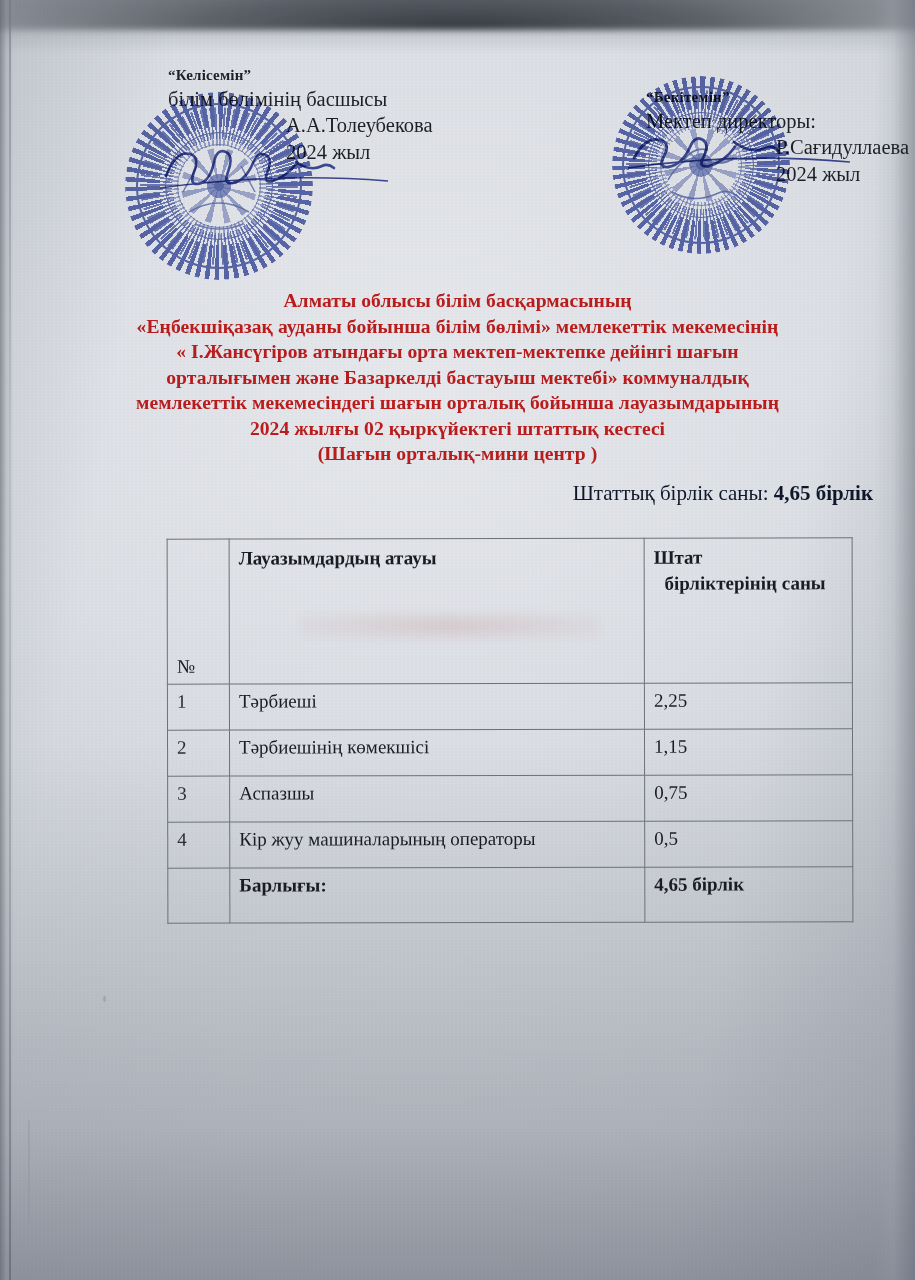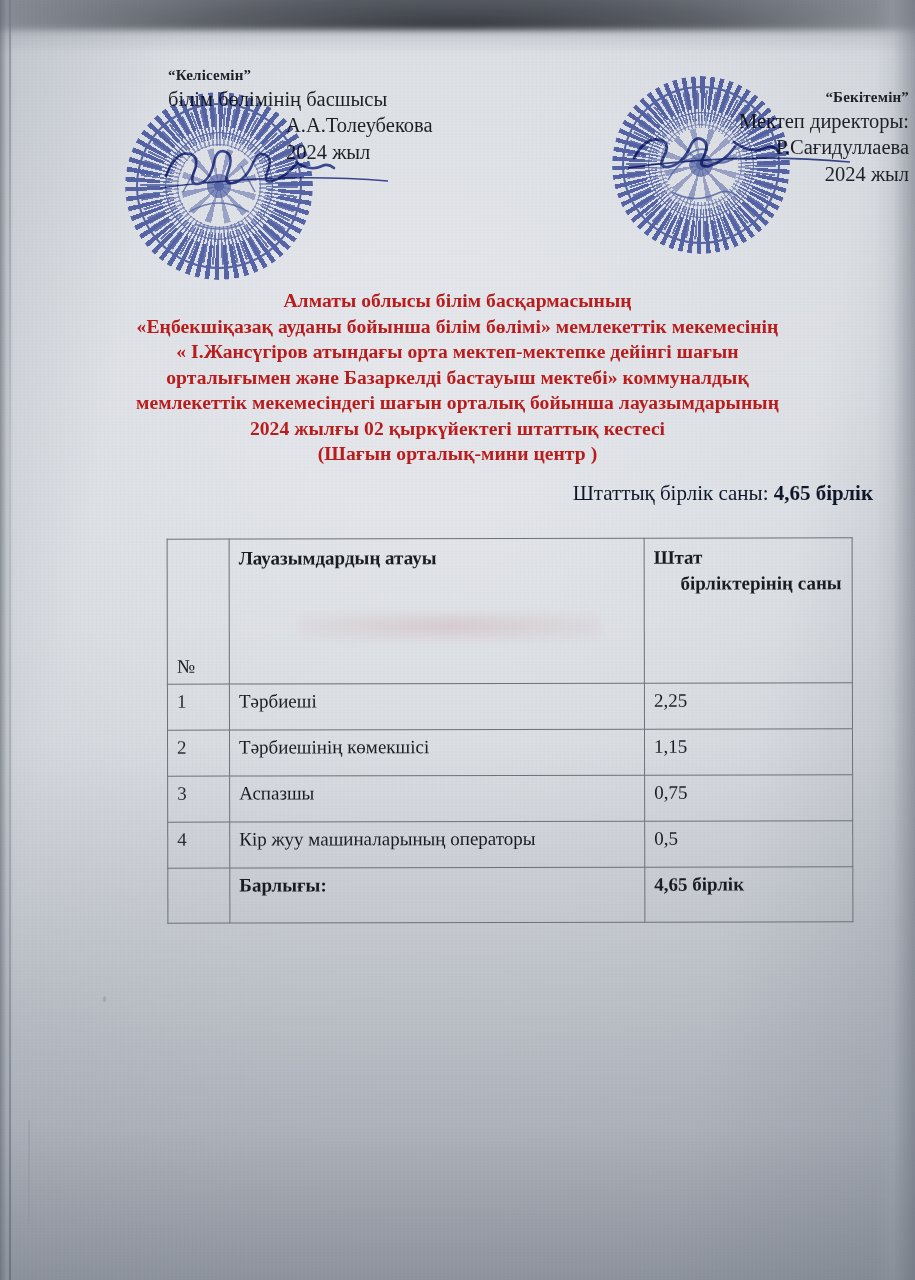--- a/index.html
+++ b/index.html
@@ -81,21 +81,21 @@
   .speck { position:absolute; background:#8e93a0; border-radius:50%; opacity:.55; }
 
   
   .content { position: absolute; inset: 0; }
 
   .hdr-block { position: absolute; font-size: 20.5px; color: #1d2026; line-height: 1.30; }
   .hdr-block .quoted { font-weight: 700; font-size: 15px; letter-spacing: .2px; }
 
   #hdr-left { left: 168px; top: 66px; }
   #hdr-right { left: 646px; top: 88px; }
-  #hdr-right .ln { white-space: nowrap; text-align: right; }
+  #hdr-right .ln { white-space: nowrap; }
   .ind2 { padding-left: 118px; }
   .ind3 { padding-left: 130px; }
 
   
   .stamp {
     position: absolute;
     border-radius: 50%;
     opacity: .82;
     mix-blend-mode: multiply;
     pointer-events: none;
@@ -180,21 +180,21 @@
     left: 167px;
     top: 538px;
     width: 685px;
     border-collapse: collapse;
     table-layout: fixed;
     font-size: 19px;
     color: #191c22;
   }
   #staff-table td, #staff-table th {
     border: 1px solid #6d7179;
-    padding: 6px 10px 6px 9px;
+    padding: 6px 26px 6px 9px;
     vertical-align: top;
     text-align: left;
     font-weight: 400;
   }
   #staff-table col.c-num { width: 62px; }
   #staff-table col.c-name { width: 415px; }
   #staff-table col.c-cnt { width: 208px; }
 
   th.h-num { vertical-align: bottom !important; font-weight: 400 !important; height: 132px; }
   th.h-name, th.h-cnt { font-weight: 700 !important; line-height: 1.35; }

